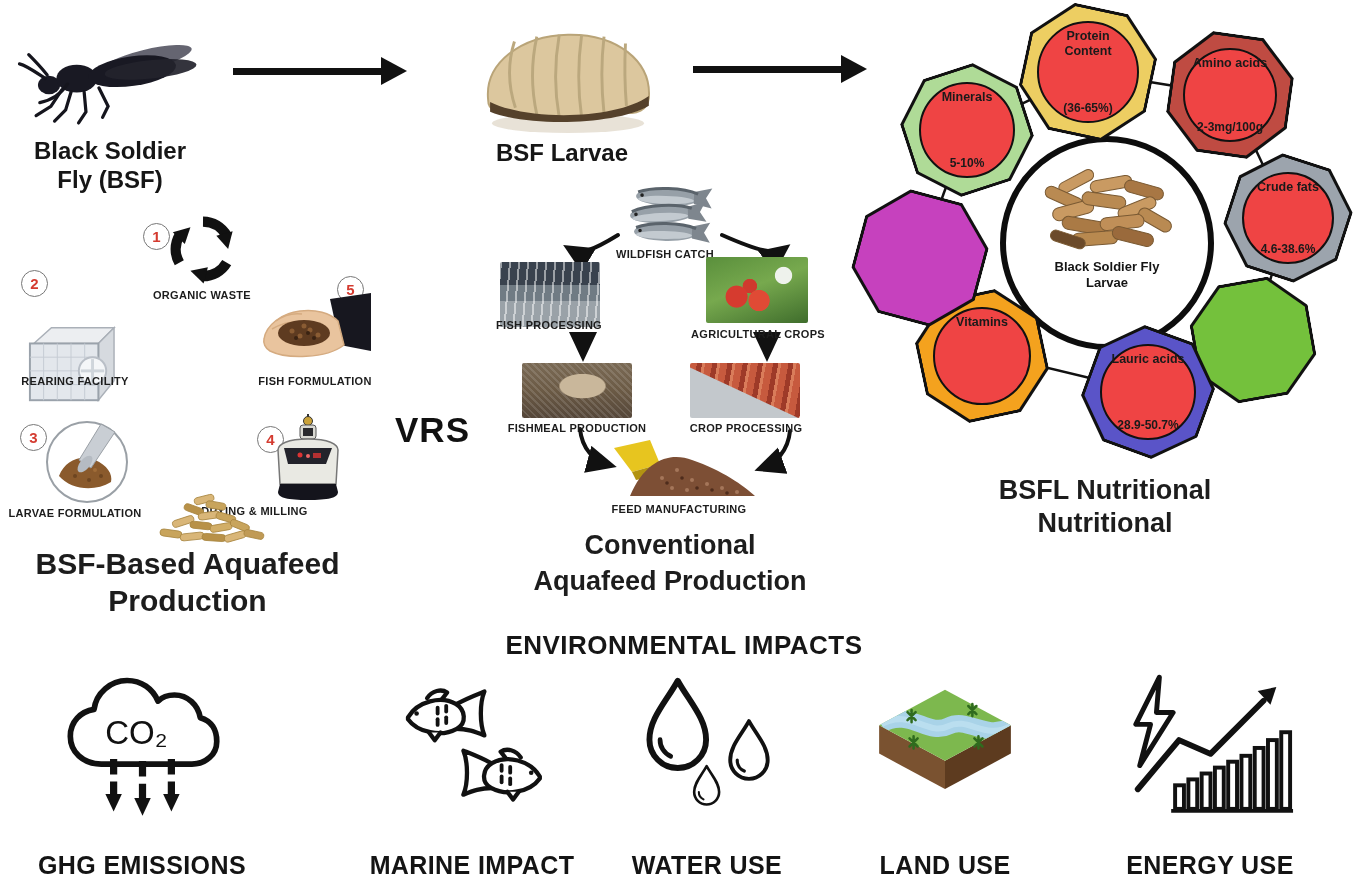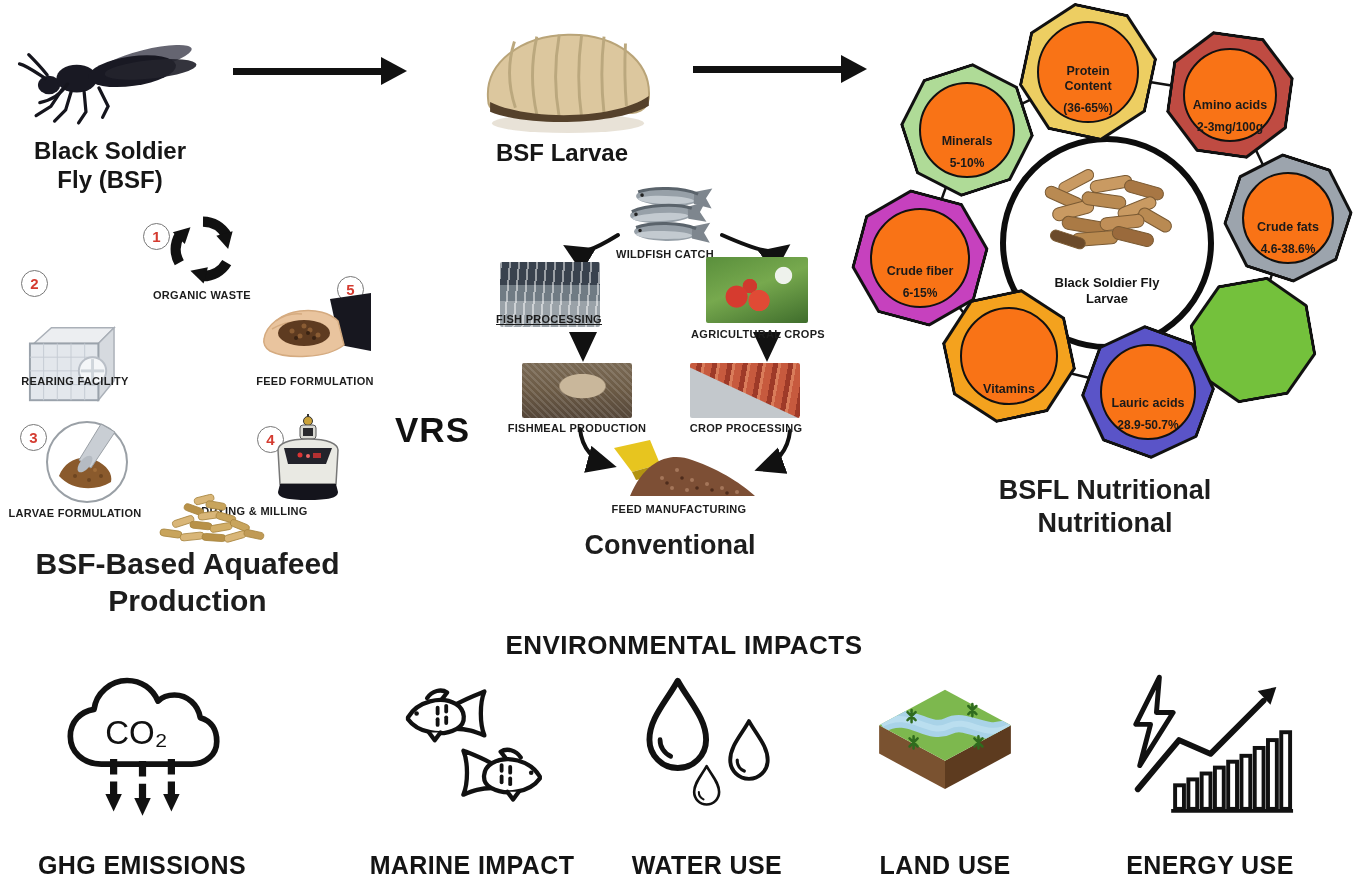--- a/index.html
+++ b/index.html
@@ -50,22 +50,22 @@
   .ph-cropproc{background-image:
       linear-gradient(205deg, rgba(0,0,0,0) 0 52%, #c3c8cc 53% 100%),
       repeating-linear-gradient(100deg,#c75a3e 0 7px, #9e3a28 7px 12px, #d97c5a 12px 15px);}
 
   
   .octo{position:absolute;}
   .oct-shape{position:absolute;inset:0;}
   .oct-black,.oct-color{position:absolute;clip-path:polygon(29.3% 0%,70.7% 0%,100% 29.3%,100% 70.7%,70.7% 100%,29.3% 100%,0% 70.7%,0% 29.3%);}
   .oct-black{inset:0;background:#111;}
   .oct-color{inset:3px;background:var(--c,#ccc);}
-  .oct-circle{position:absolute;inset:14px;border-radius:50%;background:#f97316;border:2px solid #111;
-              display:flex;flex-direction:column;align-items:center;justify-content:flex-end;padding:6px;}
+  .oct-circle{position:absolute;inset:14px;border-radius:50%;background:#ef4444;border:2px solid #111;
+              display:flex;flex-direction:column;align-items:center;justify-content:space-between;padding:6px;}
   .oct-label{font-size:12.5px;font-weight:600;line-height:15px;text-align:center;color:#1a1a1a;}
   .oct-value{font-size:12px;font-weight:600;margin-top:7px;text-align:center;color:#1a1a1a;}
   .oct-value:empty{display:none;margin:0;}
   .r12 .oct-black,.r12 .oct-color{transform:rotate(12deg);}
   .r8 .oct-black,.r8 .oct-color{transform:rotate(8deg);}
   .r18 .oct-black,.r18 .oct-color{transform:rotate(18deg);}
   .rm10 .oct-black,.rm10 .oct-color{transform:rotate(-10deg);}
   .r20 .oct-black,.r20 .oct-color{transform:rotate(20deg);}
   .rm12 .oct-black,.rm12 .oct-color{transform:rotate(-12deg);}
   .r15 .oct-black,.r15 .oct-color{transform:rotate(15deg);}
@@ -220,21 +220,21 @@
           <circle cx="54" cy="37" r="2.5"></circle>
           <circle cx="62" cy="42" r="2.5"></circle>
           <circle cx="48" cy="33" r="2.5"></circle>
         </g>
       <g fill="#3a2312">
           <circle cx="40" cy="45" r="2"></circle>
           <circle cx="58" cy="45" r="2"></circle>
           <circle cx="52" cy="40" r="2"></circle>
         </g>
     </svg>
-    <div class="abs flab" style="left:240px;top:170px;width:150px;">FEED FORMULATION</div>
+    <div class="abs flab" style="left:240px;top:170px;width:150px;">FISH FORMULATION</div>
 
     <svg class="abs" style="left:150px;top:285px;z-index:2" width="122" height="58" viewBox="0 0 122 58">
       <g stroke="#a8853f" stroke-width=".8">
         <rect x="44" y="6" width="20" height="7" rx="3.5" fill="#d9b678" transform="rotate(-14 54 9)"></rect>
         <rect x="56" y="12" width="20" height="7" rx="3.5" fill="#c8a45c" transform="rotate(10 66 15)"></rect>
         <rect x="34" y="16" width="20" height="7" rx="3.5" fill="#b89148" transform="rotate(20 44 19)"></rect>
         <rect x="48" y="22" width="22" height="7" rx="3.5" fill="#d9b678" transform="rotate(-8 59 25)"></rect>
         <rect x="66" y="24" width="20" height="7" rx="3.5" fill="#c8a45c" transform="rotate(16 76 27)"></rect>
         <rect x="22" y="28" width="22" height="7" rx="3.5" fill="#d9b678" transform="rotate(-18 33 31)"></rect>
         <rect x="40" y="32" width="22" height="7" rx="3.5" fill="#b89148" transform="rotate(6 51 35)"></rect>
@@ -284,21 +284,21 @@
         <path d="M188 50 C 162 66 150 70 140 64" marker-end="url(#ah)"></path>
         <path d="M292 50 C 328 66 346 70 354 64" marker-end="url(#ah)"></path>
         <path d="M153 150 L153 169" marker-end="url(#ah)"></path>
         <path d="M337 150 L337 169" marker-end="url(#ah)"></path>
         <path d="M150 244 C 152 264 164 276 179 280" marker-end="url(#ah)"></path>
         <path d="M360 246 C 358 266 346 278 332 283" marker-end="url(#ah)"></path>
       </g>
     </svg>
 
     <div class="photo ph-fishproc" style="left:70px;top:77px;width:100px;height:65px;"></div>
-    <div class="abs flab" style="left:49px;top:128px;width:140px;text-decoration:underline;">FISH PROCESSING</div>
+    <div class="abs flab" style="left:49px;top:134px;width:140px;">FISH PROCESSING</div>
 
     <div class="photo ph-crops" style="left:276px;top:72px;width:102px;height:66px;"></div>
     <div class="abs flab" style="left:248px;top:143px;width:160px;">AGRICULTURAL CROPS</div>
 
     <div class="photo ph-fishmeal" style="left:92px;top:178px;width:110px;height:55px;"></div>
     <div class="abs flab" style="left:67px;top:237px;width:160px;">FISHMEAL PRODUCTION</div>
 
     <div class="photo ph-cropproc" style="left:260px;top:178px;width:110px;height:55px;"></div>
     <div class="abs flab" style="left:236px;top:237px;width:160px;">CROP PROCESSING</div>
 
@@ -321,20 +321,21 @@
           <circle cx="80" cy="40" r="1.8"></circle>
           <circle cx="95" cy="50" r="1.8"></circle>
           <circle cx="110" cy="52" r="1.8"></circle>
           <circle cx="125" cy="55" r="1.8"></circle>
         </g>
     </svg>
     <div class="abs flab" style="left:159px;top:318px;width:180px;">FEED MANUFACTURING</div>
 
     <div class="abs sec-title t-conv" style="left:65px;top:336px;width:350px;">
       <div>Conventional</div>
+      <div>Aquafeed Production</div>
     </div>
   </div>
 
   <div class="abs" style="left:840px;top:0;width:518px;height:545px;">
 
     <svg class="abs" style="left:0;top:0" width="518" height="545" viewBox="0 0 518 545">
       <g stroke="#111" stroke-width="2.5">
         <line x1="248" y1="72" x2="390" y2="95"></line>
         <line x1="390" y1="95" x2="448" y2="218"></line>
         <line x1="448" y1="218" x2="413" y2="340"></line>
@@ -357,21 +358,21 @@
           <rect x="50" y="30" width="44" height="13" rx="6.5" fill="#b98a52" transform="rotate(8 72 36)"></rect>
           <rect x="85" y="38" width="40" height="12" rx="6" fill="#c99a62" transform="rotate(-22 105 44)"></rect>
           <rect x="105" y="50" width="36" height="12" rx="6" fill="#b98a52" transform="rotate(30 123 56)"></rect>
           <rect x="30" y="55" width="44" height="13" rx="6.5" fill="#aa7a45" transform="rotate(10 52 61)"></rect>
           <rect x="68" y="52" width="44" height="13" rx="6.5" fill="#c08f58" transform="rotate(-6 90 58)"></rect>
           <rect x="40" y="68" width="46" height="13" rx="6.5" fill="#b8894f" transform="rotate(-4 63 74)"></rect>
           <rect x="80" y="66" width="42" height="13" rx="6.5" fill="#9a6a3c" transform="rotate(14 101 72)"></rect>
           <rect x="18" y="70" width="36" height="11" rx="5.5" fill="#6b4a2a" transform="rotate(18 36 75)"></rect>
         </g>
       </svg>
-      <div class="clab" style="margin-top:16px;">
+      <div class="clab" style="margin-top:0;">
         <div>Black Soldier Fly</div>
         <div>Larvae</div>
       </div>
     </div>
 
     <div class="octo r12" style="left:183px;top:7px;width:130px;height:130px;z-index:4;">
       <div class="oct-shape">
           <div class="oct-black"></div>
           <div class="oct-color" style="--c: #EDCE62;"></div>
         </div>
@@ -409,37 +410,33 @@
     <div class="octo r20" style="left:246px;top:330px;width:124px;height:124px;z-index:4;">
       <div class="oct-shape">
           <div class="oct-black"></div>
           <div class="oct-color" style="--c: #5A54C8;"></div>
         </div>
       <div class="oct-circle">
           <div class="oct-label">Lauric acids</div>
           <div class="oct-value">28.9-50.7%</div>
         </div>
     </div>
-    <div class="octo rm12" style="left:106px;top:293px;width:126px;height:126px;z-index:4;">
+    <div class="octo rm12" style="left:79px;top:293px;width:126px;height:126px;z-index:4;">
       <div class="oct-shape">
           <div class="oct-black"></div>
           <div class="oct-color" style="--c: #F4A21E;"></div>
         </div>
       <div class="oct-circle">
           <div class="oct-label">Vitamins</div>
         </div>
     </div>
     <div class="octo r15" style="left:16px;top:194px;width:128px;height:128px;z-index:4;">
       <div class="oct-shape">
           <div class="oct-black"></div>
           <div class="oct-color" style="--c: #C641BE;"></div>
-        </div>
-      <div class="oct-circle">
-          <div class="oct-label">Crude fiber</div>
-          <div class="oct-value">6-15%</div>
         </div>
     </div>
     <div class="octo rm18" style="left:65px;top:68px;width:124px;height:124px;z-index:4;">
       <div class="oct-shape">
           <div class="oct-black"></div>
           <div class="oct-color" style="--c: #AFDB97;"></div>
         </div>
       <div class="oct-circle">
           <div class="oct-label">Minerals</div>
           <div class="oct-value">5-10%</div>

